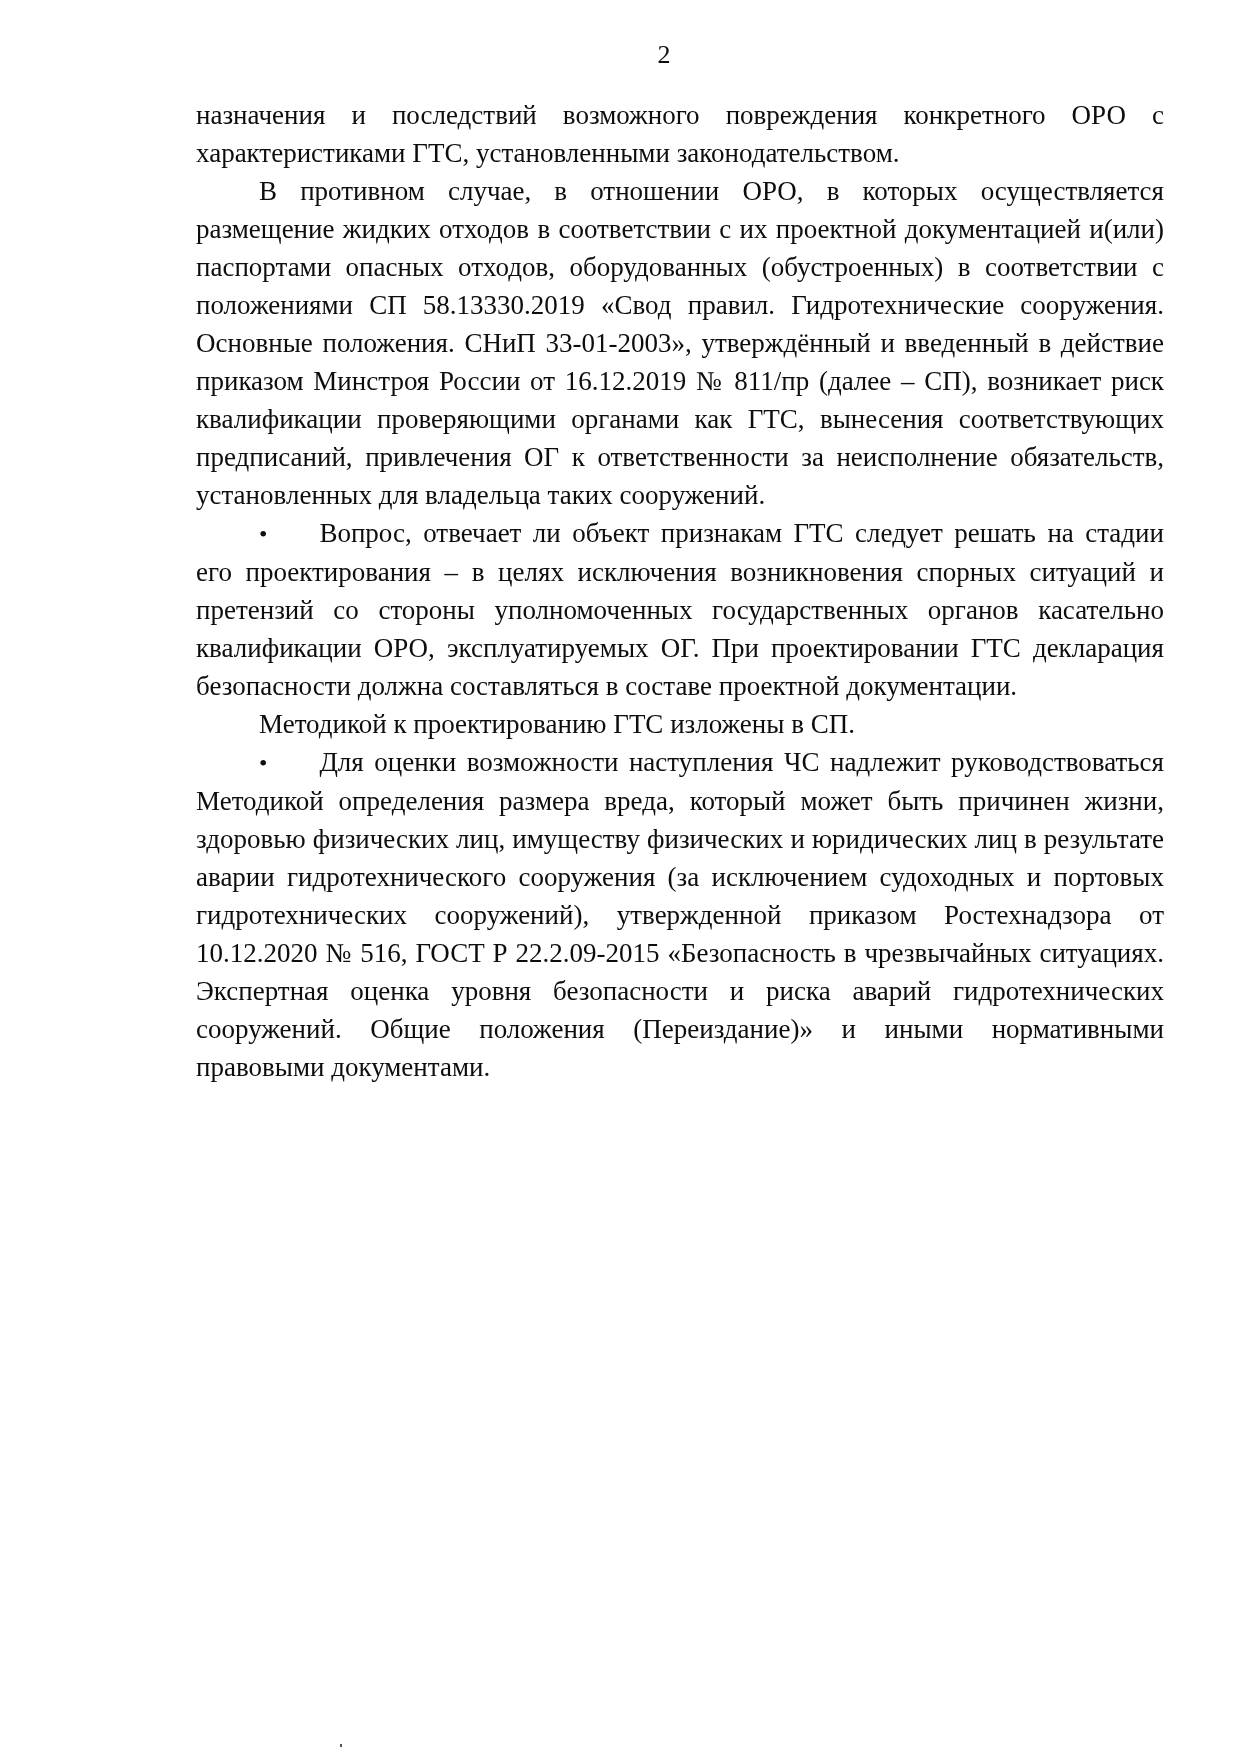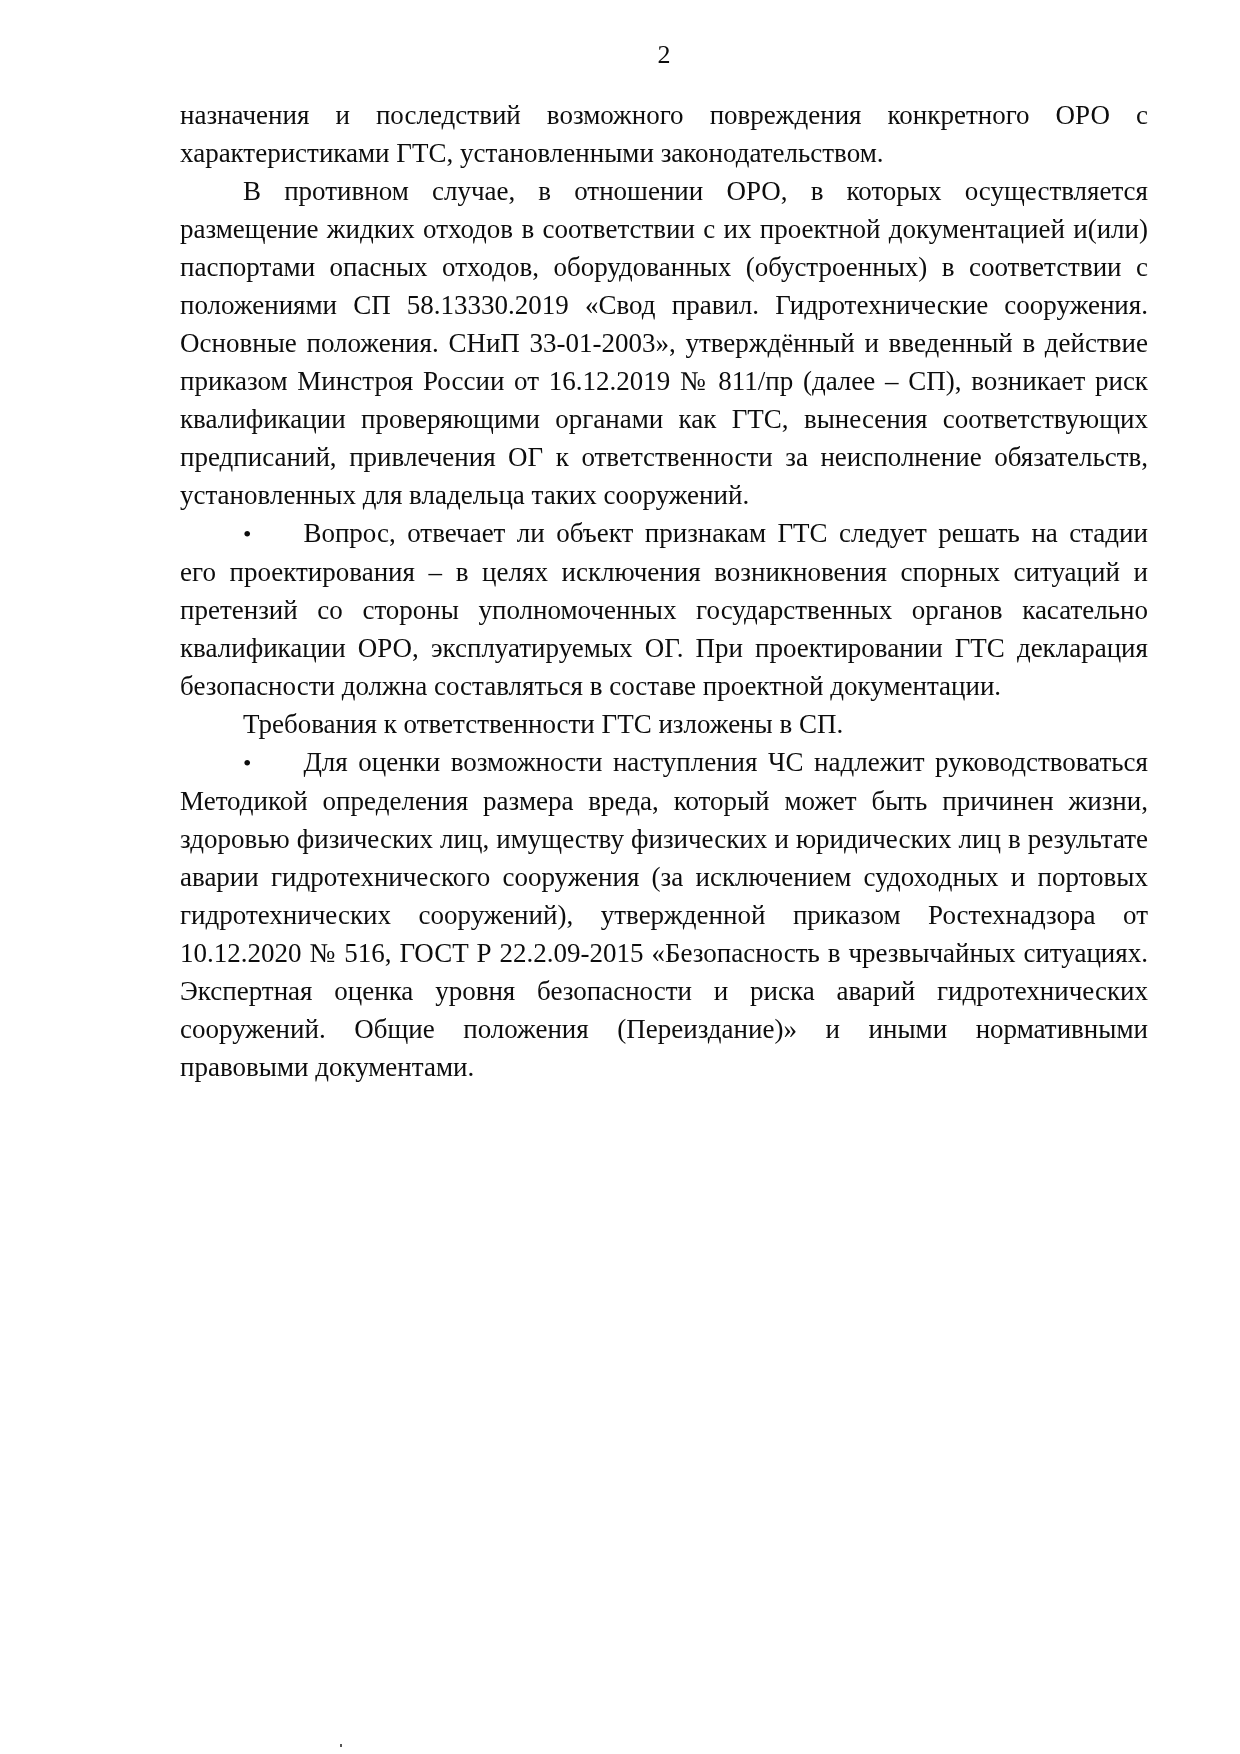--- a/index.html
+++ b/index.html
@@ -21,21 +21,21 @@
     top: 40px;
     left: 180px;
     width: 968px;
     text-align: center;
     font-size: 26px;
     line-height: 30px;
   }
   .text-block {
     position: absolute;
     top: 96px;
-    left: 180px;
+    left: 196px;
     width: 968px;
     font-size: 27px;
     line-height: 38px;
     text-align: justify;
   }
   .para {
     margin: 0;
     padding: 0;
     text-indent: 63px;
   }
@@ -59,18 +59,18 @@
 </head>
 <body>
 
 <div class="page">
   <div class="page-number">2</div>
 
   <div class="text-block">
       <p class="para continuation">назначения и последствий возможного повреждения конкретного ОРО с характеристиками ГТС, установленными законодательством.</p>
       <p class="para indent">В противном случае, в отношении ОРО, в которых осуществляется размещение жидких отходов в соответствии с их проектной документацией и(или) паспортами опасных отходов, оборудованных (обустроенных) в соответствии с положениями СП 58.13330.2019 «Свод правил. Гидротехнические сооружения. Основные положения. СНиП 33-01-2003», утверждённый и введенный в действие приказом Минстроя России от 16.12.2019 № 811/пр (далее – СП), возникает риск квалификации проверяющими органами как ГТС, вынесения соответствующих предписаний, привлечения ОГ к ответственности за неисполнение обязательств, установленных для владельца таких сооружений.</p>
       <p class="para bullet"><span class="bullet">•</span><span>Вопрос, отвечает ли объект признакам ГТС следует решать на стадии его проектирования – в целях исключения возникновения спорных ситуаций и претензий со стороны уполномоченных государственных органов касательно квалификации ОРО, эксплуатируемых ОГ. При проектировании ГТС декларация безопасности должна составляться в составе проектной документации.</span></p>
-      <p class="para indent">Требования к ответственности ГТС изложены в СП.</p>
+      <p class="para indent">Методикой к проектированию ГТС изложены в СП.</p>
       <p class="para bullet"><span class="bullet">•</span><span>Для оценки возможности наступления ЧС надлежит руководствоваться Методикой определения размера вреда, который может быть причинен жизни, здоровью физических лиц, имуществу физических и юридических лиц в результате аварии гидротехнического сооружения (за исключением судоходных и портовых гидротехнических сооружений), утвержденной приказом Ростехнадзора от 10.12.2020 № 516, ГОСТ Р 22.2.09-2015 «Безопасность в чрезвычайных ситуациях. Экспертная оценка уровня безопасности и риска аварий гидротехнических сооружений. Общие положения (Переиздание)» и иными нормативными правовыми документами.</span></p>
     </div>
 
   <div class="speckle"></div>
 </div>
 
 </body></html>

